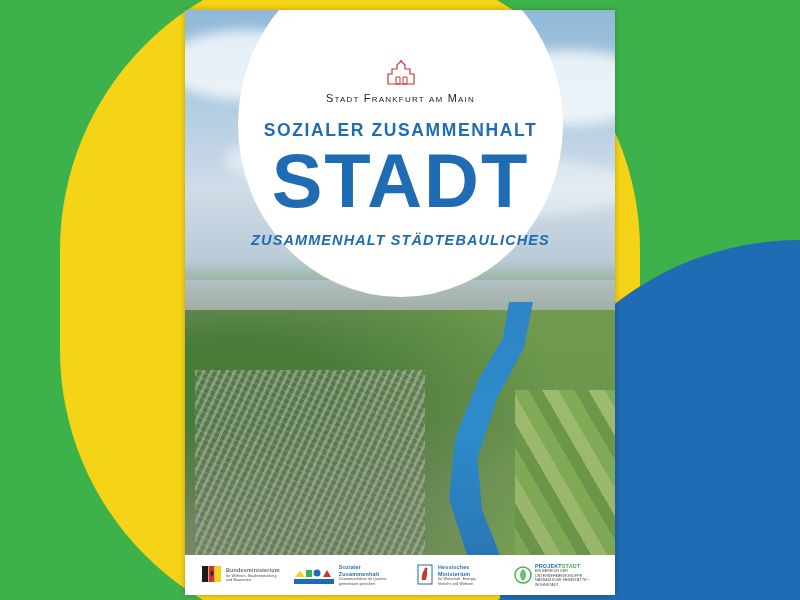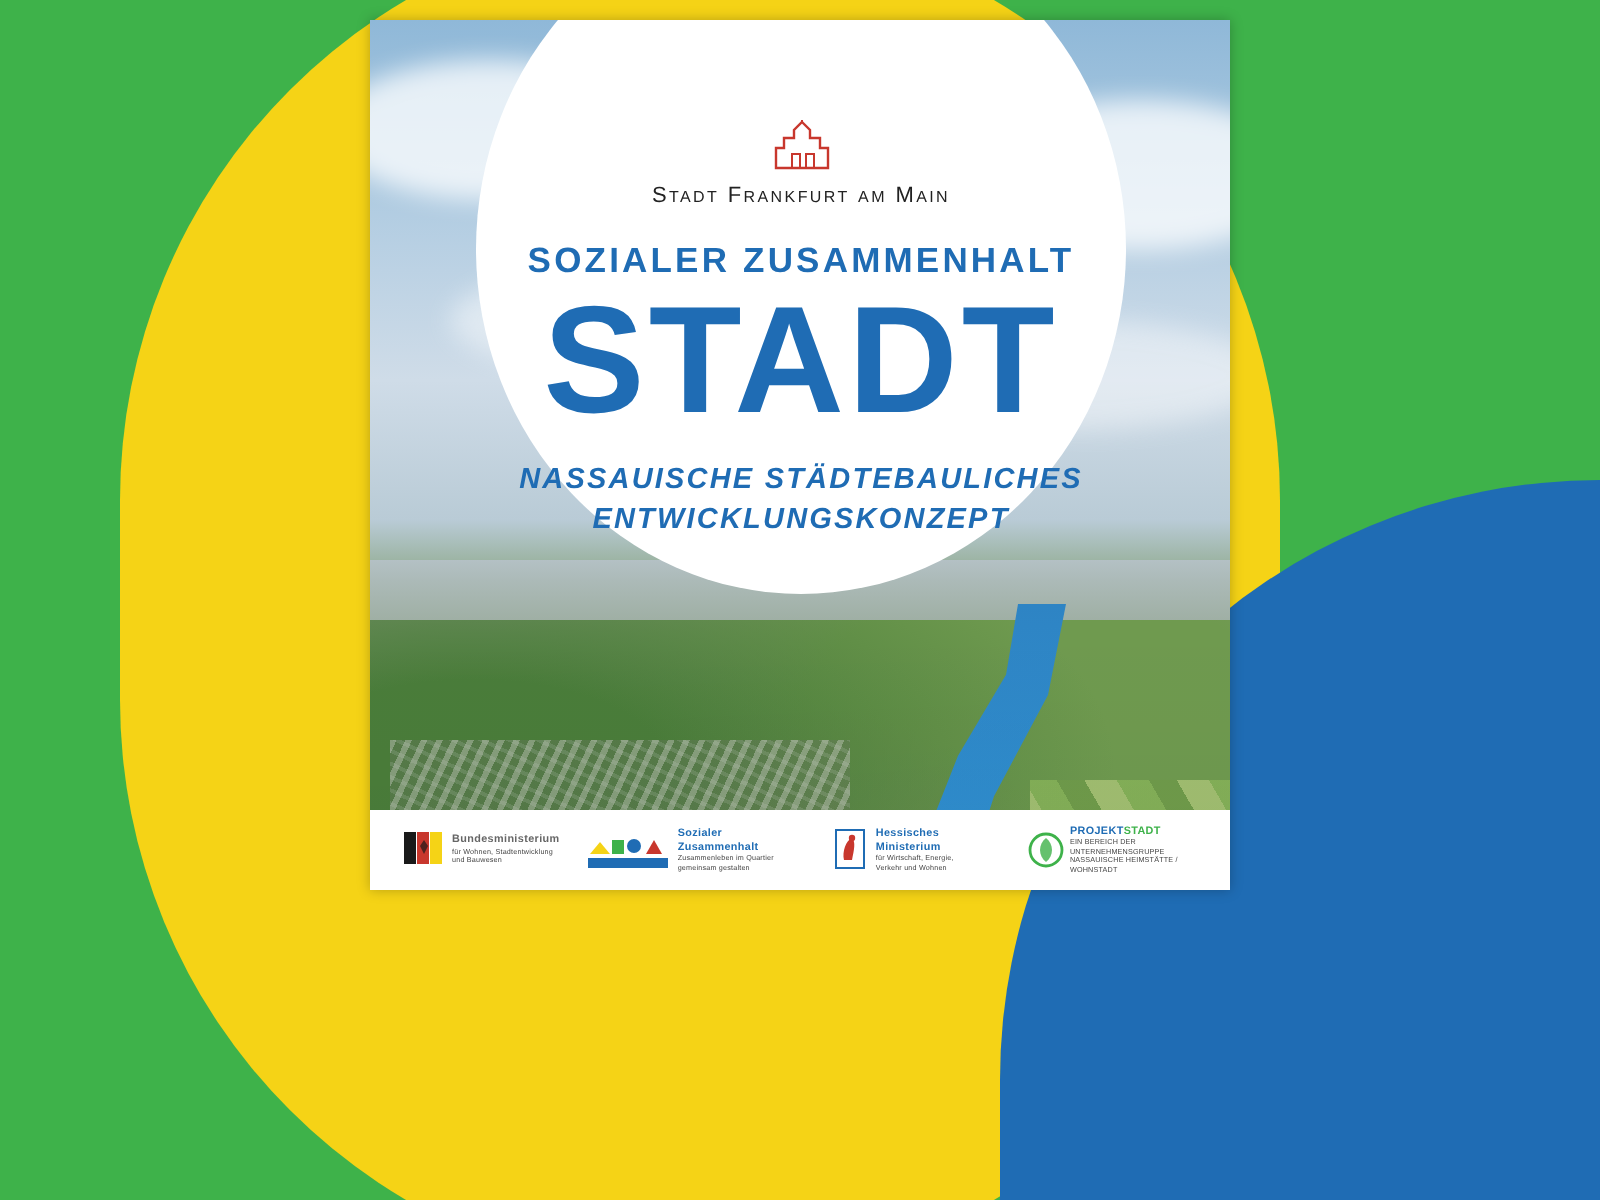--- a/index.html
+++ b/index.html
@@ -48,21 +48,21 @@
     height: 300px;
     background: #3eb24a;
   }
 
   
   #cover {
     position: absolute;
     left: 185px;
     top: 10px;
     width: 430px;
-    height: 435px;
+    height: 585px;
     background: #fde047;
     box-shadow: 0 0 6px rgba(0,0,0,0.25);
     overflow: hidden;
   }
 
   
   #photo {
     position: absolute;
     left: 0;
     top: 0;
@@ -284,22 +284,21 @@
         <path d="M17 1 L21 5 L21 9 L26 9 L26 14 L30 14 L30 24 L4 24 L4 14 L8 14 L8 9 L13 9 L13 5 Z" fill="none" stroke="#c8372d" stroke-width="1.2"></path>
         <path d="M12 24 L12 17 L16 17 L16 24 Z" fill="none" stroke="#c8372d" stroke-width="1"></path>
         <path d="M19 24 L19 17 L23 17 L23 24 Z" fill="none" stroke="#c8372d" stroke-width="1"></path>
         <path d="M17 1 L17 -1" stroke="#c8372d" stroke-width="1"></path>
       </svg>
       <span id="city-logo-text">Stadt Frankfurt am Main</span>
     </div>
 
     <div id="kicker">SOZIALER ZUSAMMENHALT</div>
     <div id="main-title">STADT</div>
-    <div class="subtitle-line">NASSAUISCHE STÄDTEBAULICHES</div>
-    <div class="subtitle-line">ENTWICKLUNGSKONZEPT</div>
+    <div class="subtitle-line">ZUSAMMENHALT STÄDTEBAULICHES</div>
   </div>
 
   <div id="logo-bar">
 
     <div class="logo-item">
       <svg class="logo-mark" width="22" height="22" viewBox="0 0 22 22">
         <rect x="0" y="0" width="22" height="22" fill="#ffffff"></rect>
         <rect x="1" y="2" width="6" height="16" fill="#1a1a1a"></rect>
         <rect x="7.5" y="2" width="6" height="16" fill="#c8372d"></rect>
         <rect x="14" y="2" width="6" height="16" fill="#f5d316"></rect>

